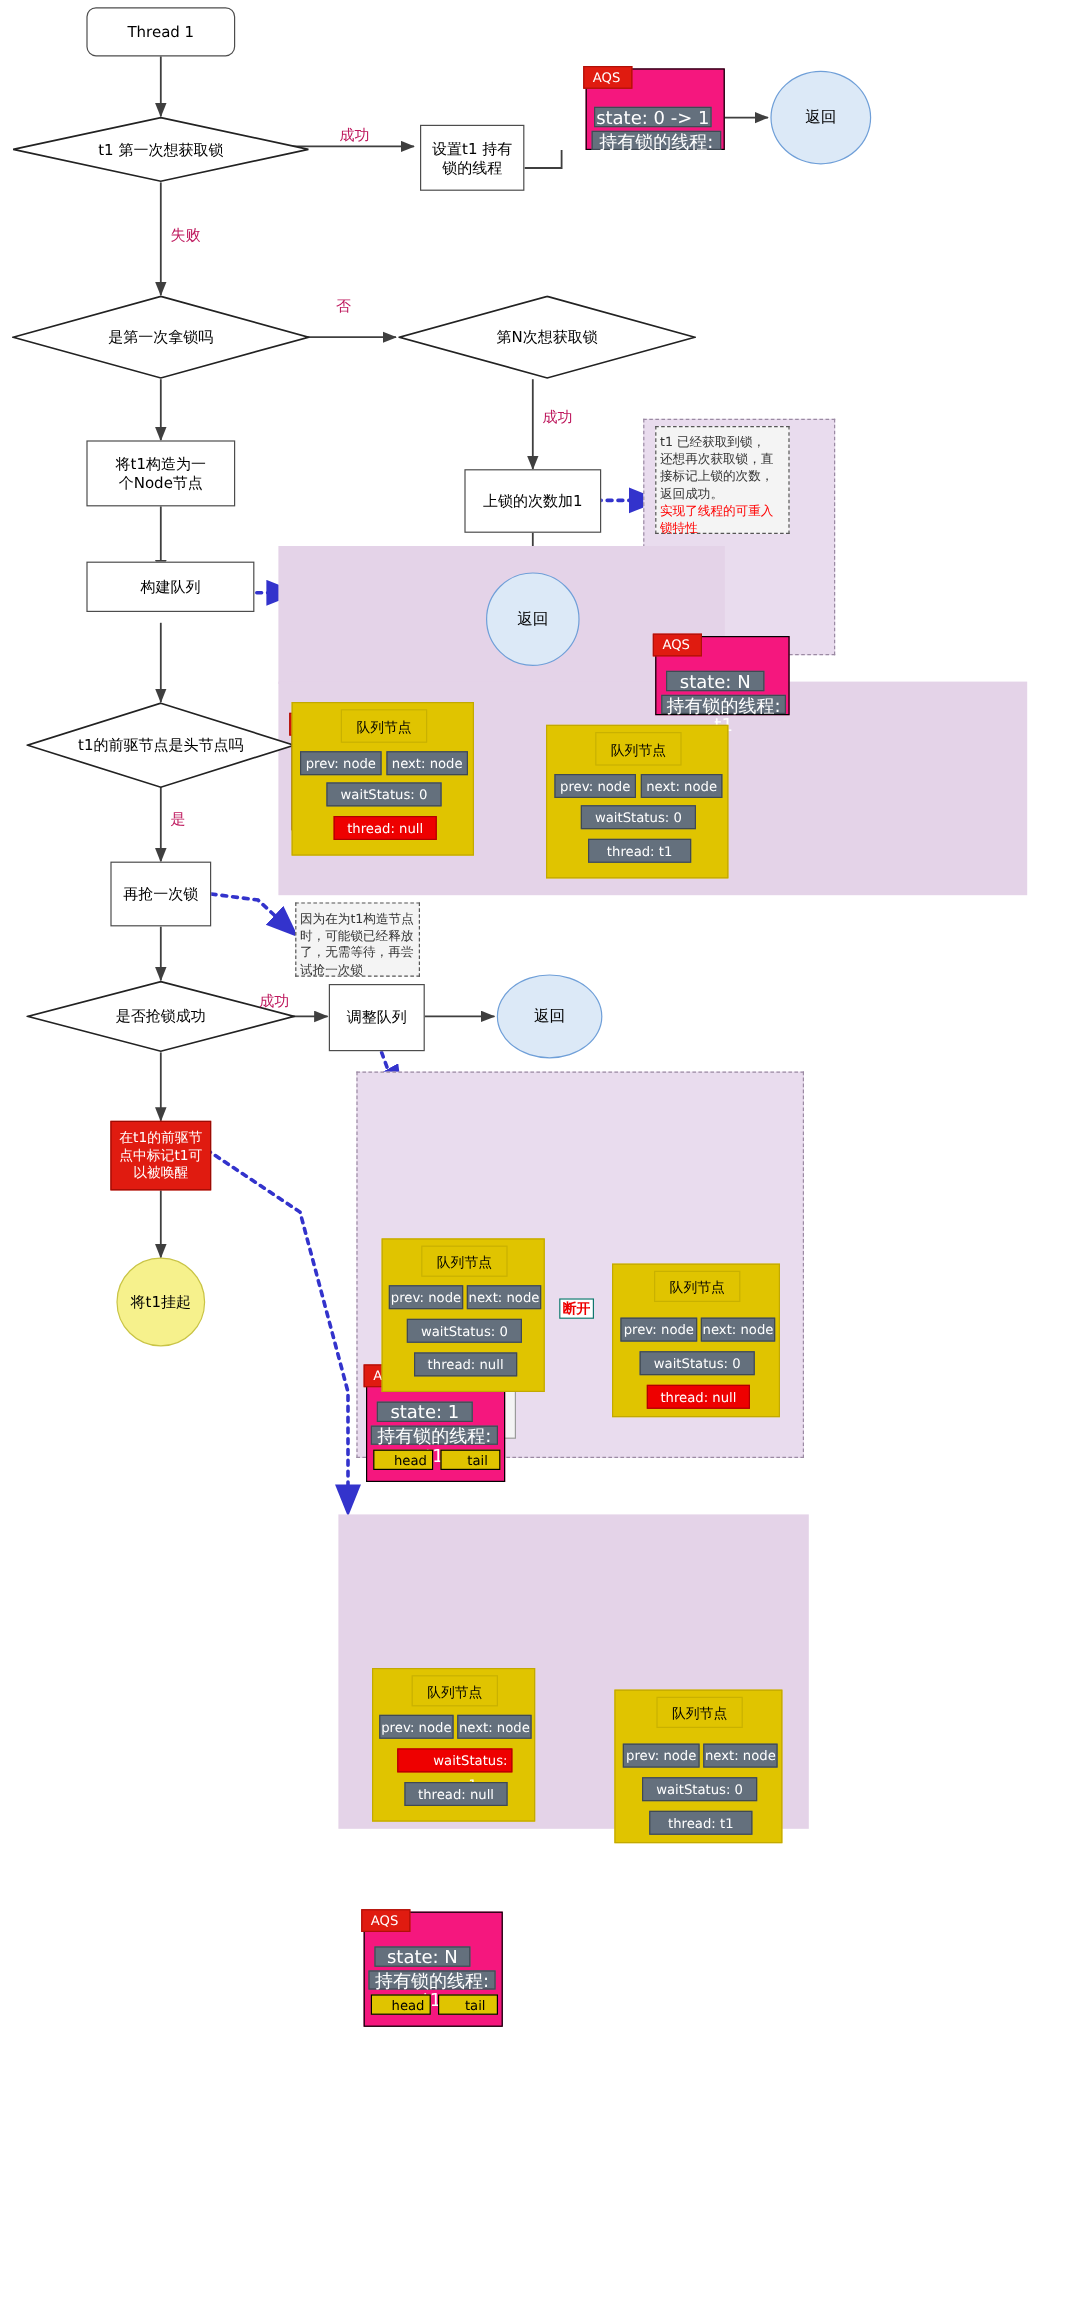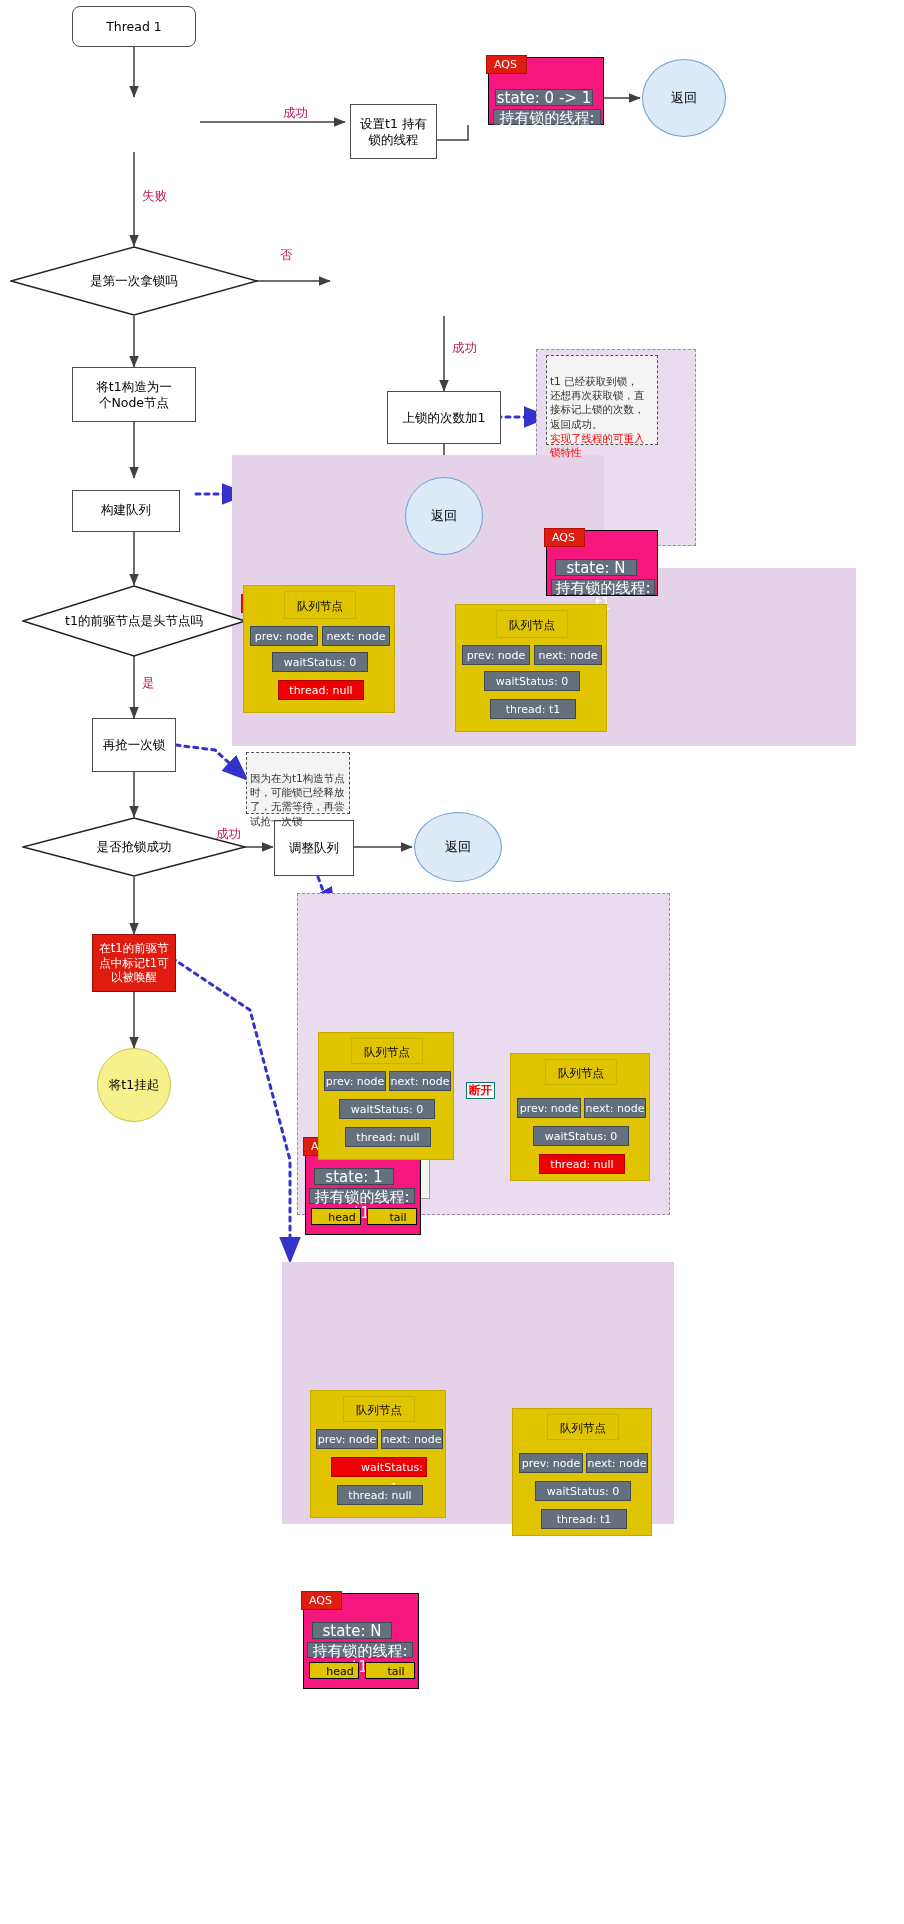--- a/index.html
+++ b/index.html
@@ -13,21 +13,21 @@
   .proc.round{border-radius:8px;}
   .term{border:1.4px solid #6f9fd8;background:#dce9f7;border-radius:50%;display:flex;
         align-items:center;justify-content:center;text-align:center;font-size:13px;color:#000;}
   .diamond-wrap{display:flex;align-items:center;justify-content:center;}
   .diamond-wrap svg{position:absolute;left:0;top:0;}
   .diamond-label{position:relative;text-align:center;font-size:12.5px;line-height:1.25;color:#000;z-index:2;}
   .edgelabel{font-size:12.5px;color:#be185d;white-space:nowrap;}
 
   
   .note{border:1px dashed #555;background:#f4f4f4;font-size:10.5px;line-height:1.35;
-        color:#333;padding:18px 3px;}
+        color:#333;padding:6px 3px;}
   .note .em{color:#ff0000;}
   .note2{border:1px solid #9a9a9a;background:#f4f4f4;font-size:10.5px;line-height:1.35;
         color:#333;padding:2px 3px;text-align:center;}
 
   
   .region{background:#e4d3e8;}
   .region.dashed{background:#e9dcee;border:1px dashed #9b8aa3;}
   .aqs{background:#f5177e;border:1.6px solid #000;position:relative;}
   .aqs .tag{position:absolute;left:-3px;top:-3px;background:#e01b10;color:#fff;
             font-size:11px;padding:2px 9px 2px 7px;border:1px solid #b01008;}
@@ -156,44 +156,56 @@
   </svg>
 
   <div class="abs region dashed" style="left:536px;top:349px;width:160px;height:197px;"></div>
   <div class="abs region" style="left:232px;top:455px;width:372px;height:115px;"></div>
   <div class="abs region" style="left:232px;top:568px;width:624px;height:178px;"></div>
   <div class="abs region dashed" style="left:297px;top:893px;width:373px;height:322px;"></div>
   <div class="abs region" style="left:282px;top:1262px;width:392px;height:262px;"></div>
 
   <div class="abs proc round" style="left:72px;top:6px;width:124px;height:41px;">Thread 1</div>
 
+  <div class="abs diamond-wrap" style="left:10px;top:97px;width:248px;height:55px;">
+    <svg width="248" height="55" viewBox="0 0 248 55">
+        <polygon points="124,1 247,27.5 124,54 1,27.5" fill="#fff" stroke="#222" stroke-width="1.4"></polygon>
+      </svg>
+    <span class="diamond-label">t1  第一次想获取锁</span>
+  </div>
   <div class="abs edgelabel" style="left:283px;top:105px;">成功</div>
   <div class="abs edgelabel" style="left:142px;top:188px;">失败</div>
 
   <div class="abs proc" style="left:350px;top:104px;width:87px;height:55px;padding:0 5px;">设置t1 持有锁的线程</div>
 
   <div class="abs term" style="left:642px;top:59px;width:84px;height:78px;">返回</div>
 
   <div class="abs diamond-wrap" style="left:10px;top:246px;width:248px;height:70px;">
     <svg width="248" height="70" viewBox="0 0 248 70">
         <polygon points="124,1 247,35 124,69 1,35" fill="#fff" stroke="#222" stroke-width="1.4"></polygon>
       </svg>
     <span class="diamond-label">是第一次拿锁吗</span>
   </div>
   <div class="abs edgelabel" style="left:280px;top:247px;">否</div>
 
+  <div class="abs diamond-wrap" style="left:332px;top:246px;width:248px;height:70px;">
+    <svg width="248" height="70" viewBox="0 0 248 70">
+        <polygon points="124,1 247,35 124,69 1,35" fill="#fff" stroke="#222" stroke-width="1.4"></polygon>
+      </svg>
+    <span class="diamond-label">第N次想获取锁</span>
+  </div>
   <div class="abs edgelabel" style="left:452px;top:340px;">成功</div>
 
   <div class="abs proc" style="left:72px;top:367px;width:124px;height:55px;padding:0 20px;">将t1构造为一个Node节点</div>
 
   <div class="abs proc" style="left:387px;top:391px;width:114px;height:53px;padding:16px 4px;">上锁的次数加1</div>
 
   <div class="abs term" style="left:405px;top:477px;width:78px;height:78px;">返回</div>
 
-  <div class="abs proc" style="left:72px;top:490px;width:108px;height:42px;font-family:Liberation Serif, serif;">构建队列</div>
+  <div class="abs proc" style="left:72px;top:468px;width:140px;height:42px;">构建队列</div>
 
   <div class="abs diamond-wrap" style="left:22px;top:585px;width:224px;height:72px;">
     <svg width="224" height="72" viewBox="0 0 224 72">
         <polygon points="112,1 223,36 112,71 1,36" fill="#fff" stroke="#222" stroke-width="1.4"></polygon>
       </svg>
     <span class="diamond-label">t1的前驱节点是头节点吗</span>
   </div>
   <div class="abs edgelabel" style="left:142px;top:675px;">是</div>
 
   <div class="abs proc" style="left:92px;top:718px;width:84px;height:54px;">再抢一次锁</div>

